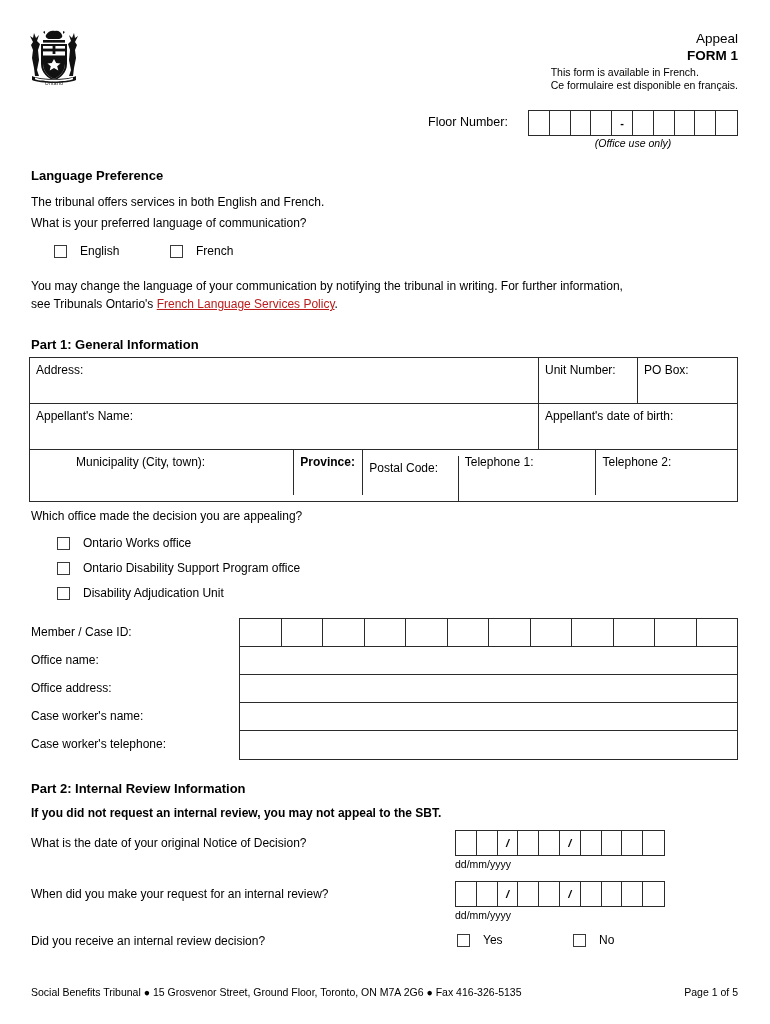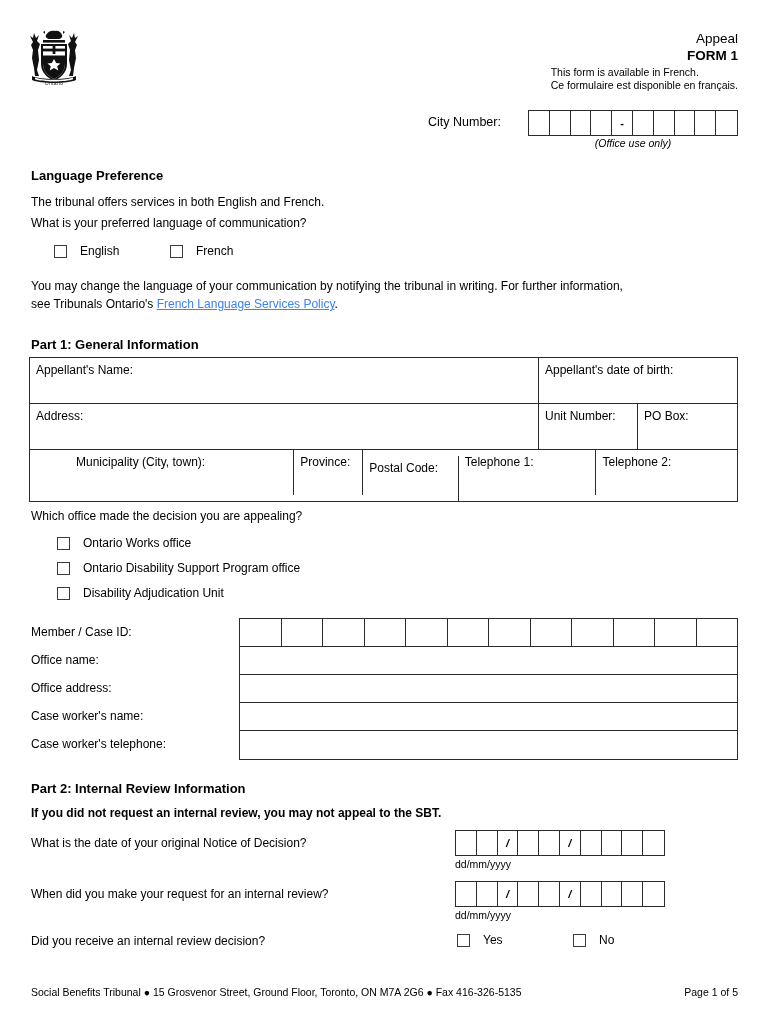--- a/index.html
+++ b/index.html
@@ -139,21 +139,21 @@
     width: 13px; height: 13px;
     border: 1.3px solid #3a3a3a;
     background: #fff;
     box-sizing: border-box;
     vertical-align: middle;
   }
   .cb-row { display: flex; align-items: center; }
   .cb-row .lbl { margin-left: 13px; font-size: 12px; }
 
   .link {
-    color: #3b82f6;
+    color: #b91c1c;
     text-decoration: underline;
   }
 
   
   .p1table {
     position: absolute;
     left: 29px; top: 357px;
     width: 709px;
     border: 1.4px solid #2b2b2b;
     box-sizing: border-box;
@@ -275,21 +275,21 @@
       <div class="t1">Appeal</div>
       <div class="t2">FORM 1</div>
     </div>
 
     <div class="avail">
       <div>This form is available in French.</div>
       <div>Ce formulaire est disponible en français.</div>
     </div>
   </div>
 
-  <div class="filenum-label">City Number:</div>
+  <div class="filenum-label">Floor Number:</div>
   <div class="comb filenum-comb" id="filenum-comb">
       <div class="cell"></div>
       <div class="cell"></div>
       <div class="cell"></div>
       <div class="cell"></div>
       <div class="cell">-</div>
       <div class="cell"></div>
       <div class="cell"></div>
       <div class="cell"></div>
       <div class="cell"></div>
@@ -317,44 +317,44 @@
   <div class="abs body-text" style="left:31px; top:279px; width:710px;">
     <div>You may change the language of your communication by notifying the tribunal in writing.  For further information,</div>
     <div style="margin-top:4px;"><span>see Tribunals Ontario's </span><a class="link" href="#">French Language Services Policy</a><span>.</span></div>
   </div>
 
   <div class="abs sec-head" style="left:31px; top:337px;">Part 1: General Information</div>
 
   <div class="p1table">
     <div class="p1row">
       <div class="p1cell" style="width:509px;">
+        <span>Address:</span>
+      </div>
+      <div class="p1cell" style="width:99px;">
+        <span>Unit Number:</span>
+      </div>
+      <div class="p1cell last" style="width:99px;">
+        <span>PO Box:</span>
+      </div>
+    </div>
+
+    <div class="p1row">
+      <div class="p1cell" style="width:509px;">
         <span>Appellant's Name:</span>
       </div>
       <div class="p1cell last" style="width:198px;">
         <span>Appellant's date of birth:</span>
-      </div>
-    </div>
-
-    <div class="p1row">
-      <div class="p1cell" style="width:509px;">
-        <span>Address:</span>
-      </div>
-      <div class="p1cell" style="width:99px;">
-        <span>Unit Number:</span>
-      </div>
-      <div class="p1cell last" style="width:99px;">
-        <span>PO Box:</span>
       </div>
     </div>
 
     <div class="p1row last">
       <div class="p1cell" style="width:238px;margin-left:40px;">
         <span>Municipality (City, town):</span>
       </div>
-      <div class="p1cell" style="width:73px;">
+      <div class="p1cell" style="width:73px;font-weight:bold;">
         <span>Province:</span>
       </div>
       <div class="p1cell" style="width:101px;margin-top:6px;">
         <span>Postal Code:</span>
       </div>
       <div class="p1cell" style="width:146px;">
         <span>Telephone 1:</span>
       </div>
       <div class="p1cell last" style="width:149px;">
         <span>Telephone 2:</span>

